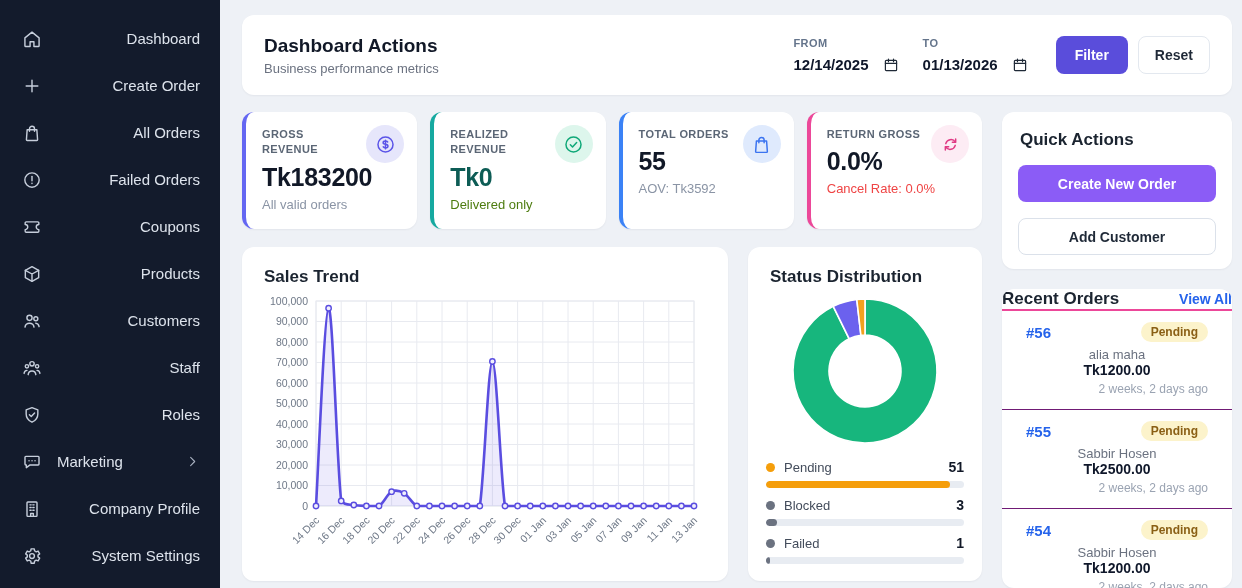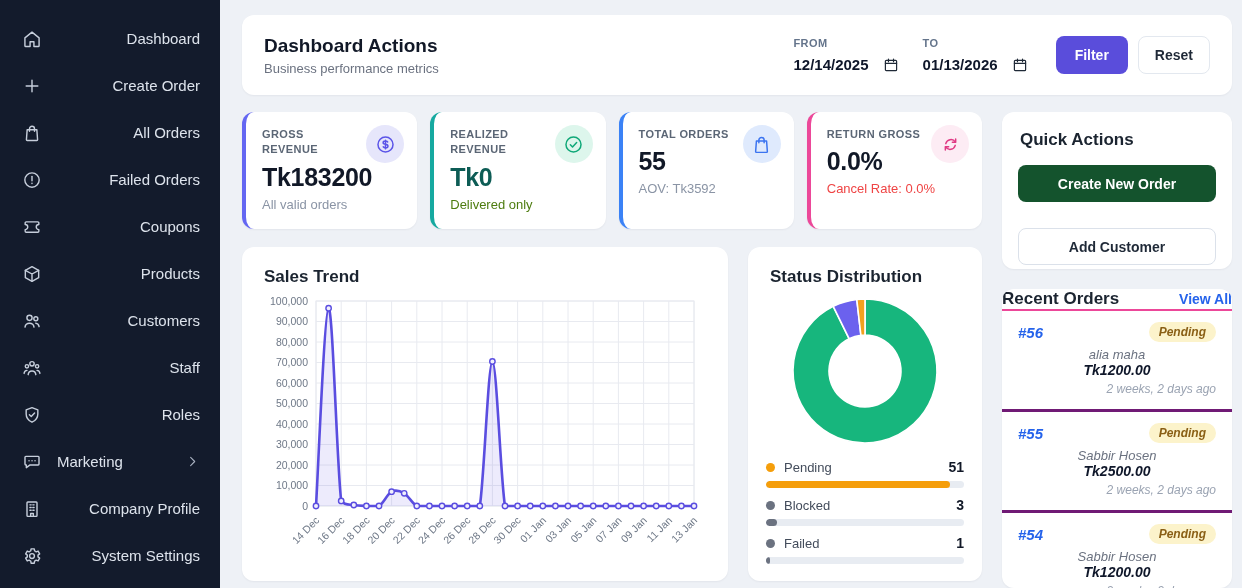--- a/index.html
+++ b/index.html
@@ -70,28 +70,28 @@
   .legend-top { display:flex; align-items:center; font-size:13px; color:#434c5b; }
   .legend-dot { width:9px; height:9px; border-radius:50%; margin-right:9px; flex:0 0 9px; }
   .legend-value { margin-left:auto; font-weight:800; font-size:14px; color:#111827; }
   .legend-bar { height:7px; background:#e8ecf2; border-radius:4px; margin-top:6px; overflow:hidden; }
   .legend-fill { height:100%; border-radius:4px; }
 
   
   .qa-panel { flex:0 0 157px; height:157px; padding:17px 16px; margin-bottom:20px; }
   .qa-panel h2 { margin:1px 0 15px 2px; }
   .qa-btn { display:block; width:100%; height:37px; border-radius:8px; font-size:14px; font-weight:700; cursor:pointer; font-family:inherit; }
-  .btn-primary { background:#14532d; color:#fff; border:none; margin-bottom:26px; }
+  .btn-primary { background:#8b5cf6; color:#fff; border:none; margin-bottom:16px; }
   .btn-outline { background:#fff; color:#1f2937; border:1px solid #dbe1ea; }
 
   
   .orders-panel { flex:1; overflow:hidden; }
   .orders-head { display:flex; justify-content:space-between; align-items:center; padding:0; border-bottom:2px solid #ec4899; }
   .view-all { font-size:14px; font-weight:700; color:#2563eb; cursor:pointer; text-decoration:none; }
-  .order-row { padding:11px 16px 13px; border-bottom:3px solid #701a75;font-style:italic; }
+  .order-row { padding:11px 24px 13px; border-bottom:1px solid #701a75; }
   .order-line1 { display:flex; justify-content:space-between; align-items:center; }
   .order-id { color:#2563eb; font-weight:800; font-size:15px; cursor:pointer; }
   .badge { background:#fcf3cb; color:#8a5f15; font-size:12px; font-weight:700; padding:3px 10px; border-radius:999px; }
   .order-line2 { display:flex; justify-content:space-between; align-items:center; margin-top:5px;flex-direction:column; }
   .order-customer { font-size:13px; color:#6b7280; }
   .order-amount { font-size:14px; font-weight:800; color:#0f172a; }
   .order-time { text-align:right; font-size:12px; color:#9aa3b2; margin-top:4px; }
 </style>
 </head>
 <body>

